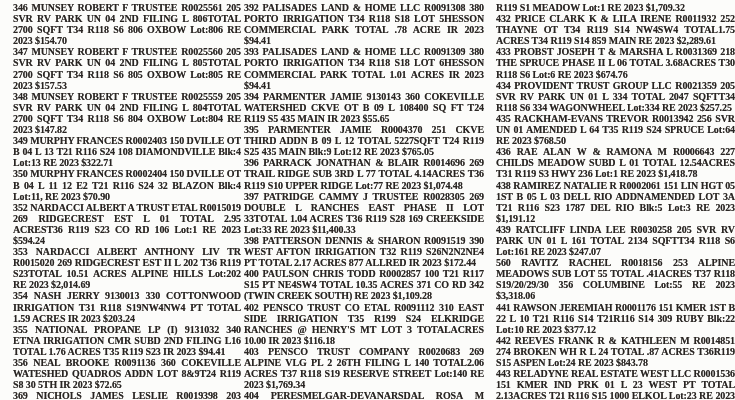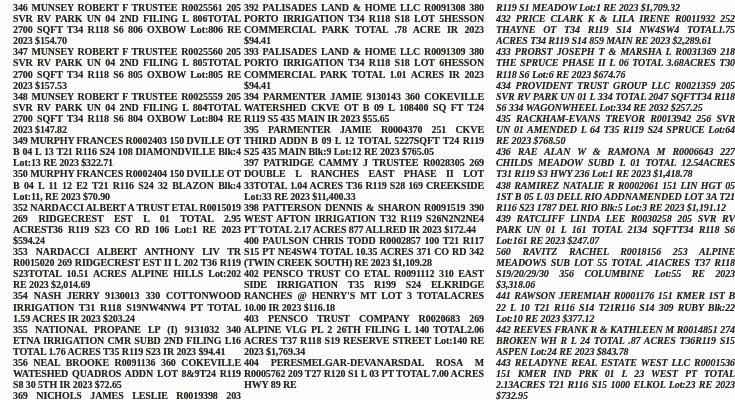--- a/index.html
+++ b/index.html
@@ -23,21 +23,21 @@
   }
   .col {
     position: absolute;
     top: 2px;
     height: 398px;
     overflow: hidden;
     text-align: justify;
   }
   .col-1 { left: 13px;  width: 228px; }
   .col-2 { left: 244px; width: 240px; }
-  .col-3 { left: 496px; width: 239px; font-style: italic; }
+  .col-3 { left: 496px; width: 239px; }
   .col p {
     margin: 0;
     padding: 0;
     text-align: justify;
     text-align-last: left;
     overflow-wrap: break-word;
   }
 </style>
 </head>
 <body>
@@ -54,32 +54,33 @@
       <p>354 NASH JERRY 9130013 330 COTTONWOOD IRRIGATION T31 R118 S19NW4NW4 PT TOTAL 1.59 ACRES IR 2023 $203.24</p>
       <p>355 NATIONAL PROPANE LP (I) 9131032 340 ETNA IRRIGATION CMR SUBD 2ND FILING L16 TOTAL 1.76 ACRES T35 R119 S23 IR 2023 $94.41</p>
       <p>356 NEAL BROOKE R0091136 360 COKEVILLE WATESHED QUADROS ADDN LOT 8&amp;9T24 R119 S8 30 5TH IR 2023 $72.65</p>
       <p>369 NICHOLS JAMES LESLIE R0019398 203 WINDY</p>
     </div>
   <div class="col col-2">
       <p>392 PALISADES LAND &amp; HOME LLC R0091308 380 PORTO IRRIGATION T34 R118 S18 LOT 5HESSON COMMERCIAL PARK TOTAL .78 ACRE IR 2023 $94.41</p>
       <p>393 PALISADES LAND &amp; HOME LLC R0091309 380 PORTO IRRIGATION T34 R118 S18 LOT 6HESSON COMMERCIAL PARK TOTAL 1.01 ACRES IR 2023 $94.41</p>
       <p>394 PARMENTER JAMIE 9130143 360 COKEVILLE WATERSHED CKVE OT B 09 L 108400 SQ FT T24 R119 S5 435 MAIN IR 2023 $55.65</p>
       <p>395 PARMENTER JAMIE R0004370 251 CKVE THIRD ADDN B 09 L 12 TOTAL 5227SQFT T24 R119 S25 435 MAIN Blk:9 Lot:12 RE 2023 $765.05</p>
+      <p>396 PARRACK JONATHAN &amp; BLAIR R0014696 269 TRAIL RIDGE SUB 3RD L 77 TOTAL 4.14ACRES T36 R119 S10 UPPER RIDGE Lot:77 RE 2023 $1,074.48</p>
       <p>397 PATRIDGE CAMMY J TRUSTEE R0028305 269 DOUBLE L RANCHES EAST PHASE II LOT 33TOTAL 1.04 ACRES T36 R119 S28 169 CREEKSIDE Lot:33 RE 2023 $11,400.33</p>
       <p>398 PATTERSON DENNIS &amp; SHARON R0091519 390 WEST AFTON IRRIGATION T32 R119 S26N2N2NE4 PT TOTAL 2.17 ACRES 877 ALLRED IR 2023 $172.44</p>
       <p>400 PAULSON CHRIS TODD R0002857 100 T21 R117 S15 PT NE4SW4 TOTAL 10.35 ACRES 371 CO RD 342 (TWIN CREEK SOUTH) RE 2023 $1,109.28</p>
       <p>402 PENSCO TRUST CO ETAL R0091112 310 EAST SIDE IRRIGATION T35 R199 S24 ELKRIDGE RANCHES @ HENRY'S MT LOT 3 TOTALACRES 10.00 IR 2023 $116.18</p>
       <p>403 PENSCO TRUST COMPANY R0020683 269 ALPINE VLG PL 2 26TH FILING L 140 TOTAL2.06 ACRES T37 R118 S19 RESERVE STREET Lot:140 RE 2023 $1,769.34</p>
       <p>404 PERESMELGAR-DEVANARSDAL ROSA M R0005762 209 T27 R120 S1 L 03 PT TOTAL 7.00 ACRES HWY 89 RE</p>
     </div>
   <div class="col col-3">
       <p>R119 S1 MEADOW Lot:1 RE 2023 $1,709.32</p>
       <p>432 PRICE CLARK K &amp; LILA IRENE R0011932 252 THAYNE OT T34 R119 S14 NW4SW4 TOTAL1.75 ACRES T34 R119 S14 859 MAIN RE 2023 $2,289.61</p>
       <p>433 PROBST JOSEPH T &amp; MARSHA L R0031369 218 THE SPRUCE PHASE II L 06 TOTAL 3.68ACRES T30 R118 S6 Lot:6 RE 2023 $674.76</p>
-      <p>434 PROVIDENT TRUST GROUP LLC R0021359 205 SVR RV PARK UN 01 L 334 TOTAL 2047 SQFTT34 R118 S6 334 WAGONWHEEL Lot:334 RE 2032 $257.25</p>
+      <p>434 PROVIDENT TRUST GROUP LLC R0021359 205 SVR RV PARK UN 01 L 334 TOTAL 2047 SQFTT34 R118 S6 334 WAGONWHEEL Lot:334 RE 2023 $257.25</p>
       <p>435 RACKHAM-EVANS TREVOR R0013942 256 SVR UN 01 AMENDED L 64 T35 R119 S24 SPRUCE Lot:64 RE 2023 $768.50</p>
       <p>436 RAE ALAN W &amp; RAMONA M R0006643 227 CHILDS MEADOW SUBD L 01 TOTAL 12.54ACRES T31 R119 S3 HWY 236 Lot:1 RE 2023 $1,418.78</p>
       <p>438 RAMIREZ NATALIE R R0002061 151 LIN HGT 05 1ST B 05 L 03 DELL RIO ADDNAMENDED LOT 3A T21 R116 S23 1787 DEL RIO Blk:5 Lot:3 RE 2023 $1,191.12</p>
       <p>439 RATCLIFF LINDA LEE R0030258 205 SVR RV PARK UN 01 L 161 TOTAL 2134 SQFTT34 R118 S6 Lot:161 RE 2023 $247.07</p>
       <p>560 RAVITZ RACHEL R0018156 253 ALPINE MEADOWS SUB LOT 55 TOTAL .41ACRES T37 R118 S19/20/29/30 356 COLUMBINE Lot:55 RE 2023 $3,318.06</p>
       <p>441 RAWSON JEREMIAH R0001176 151 KMER 1ST B 22 L 10 T21 R116 S14 T21R116 S14 309 RUBY Blk:22 Lot:10 RE 2023 $377.12</p>
       <p>442 REEVES FRANK R &amp; KATHLEEN M R0014851 274 BROKEN WH R L 24 TOTAL .87 ACRES T36R119 S15 ASPEN Lot:24 RE 2023 $843.78</p>
       <p>443 RELADYNE REAL ESTATE WEST LLC R0001536 151 KMER IND PRK 01 L 23 WEST PT TOTAL 2.13ACRES T21 R116 S15 1000 ELKOL Lot:23 RE 2023 $732.95</p>
       <p>444 RICKS BOYD J TRUSTEE R0031287 227 T31 R119 S2 L 02 PT SW4NE4 PT SE4NW4 PTTOTAL 80.00 ACRES RE</p>
     </div>

